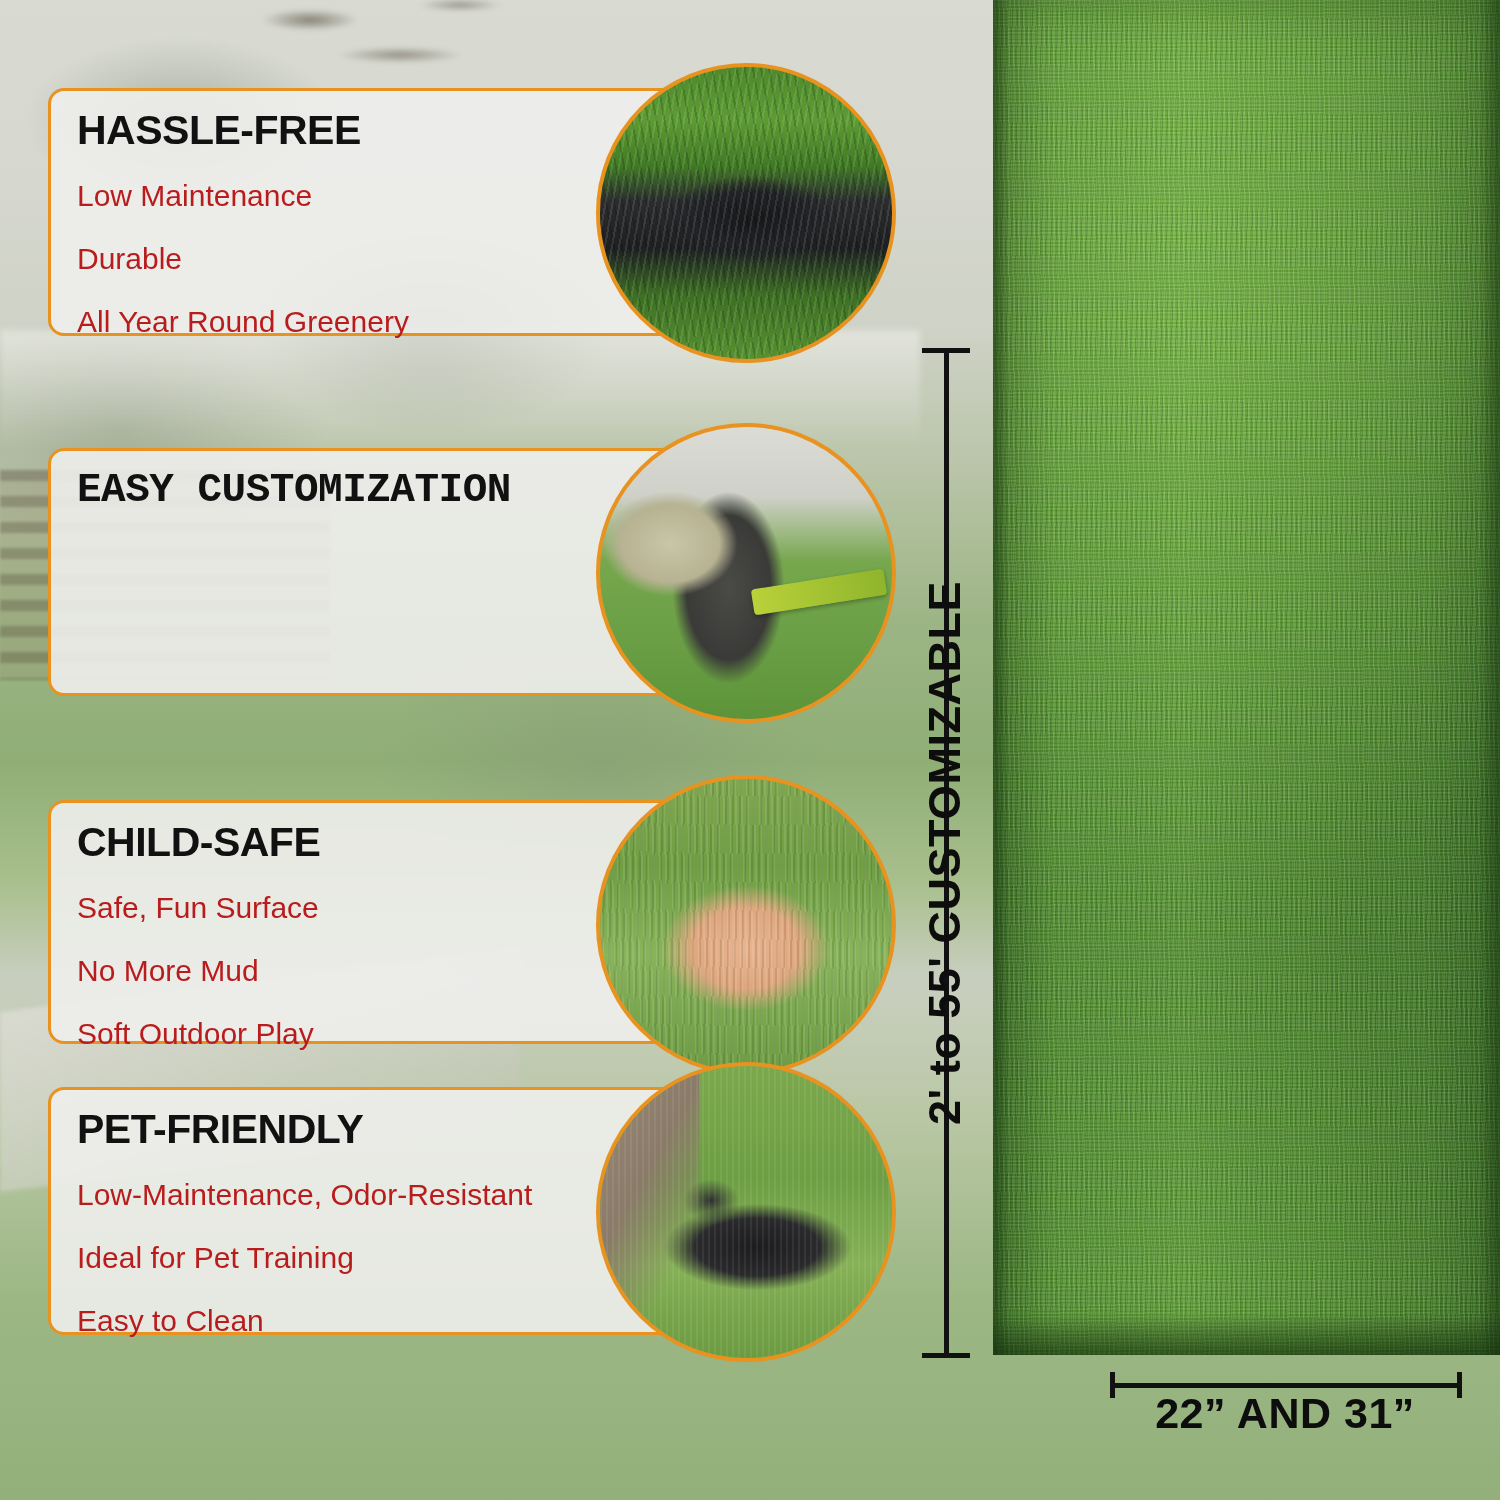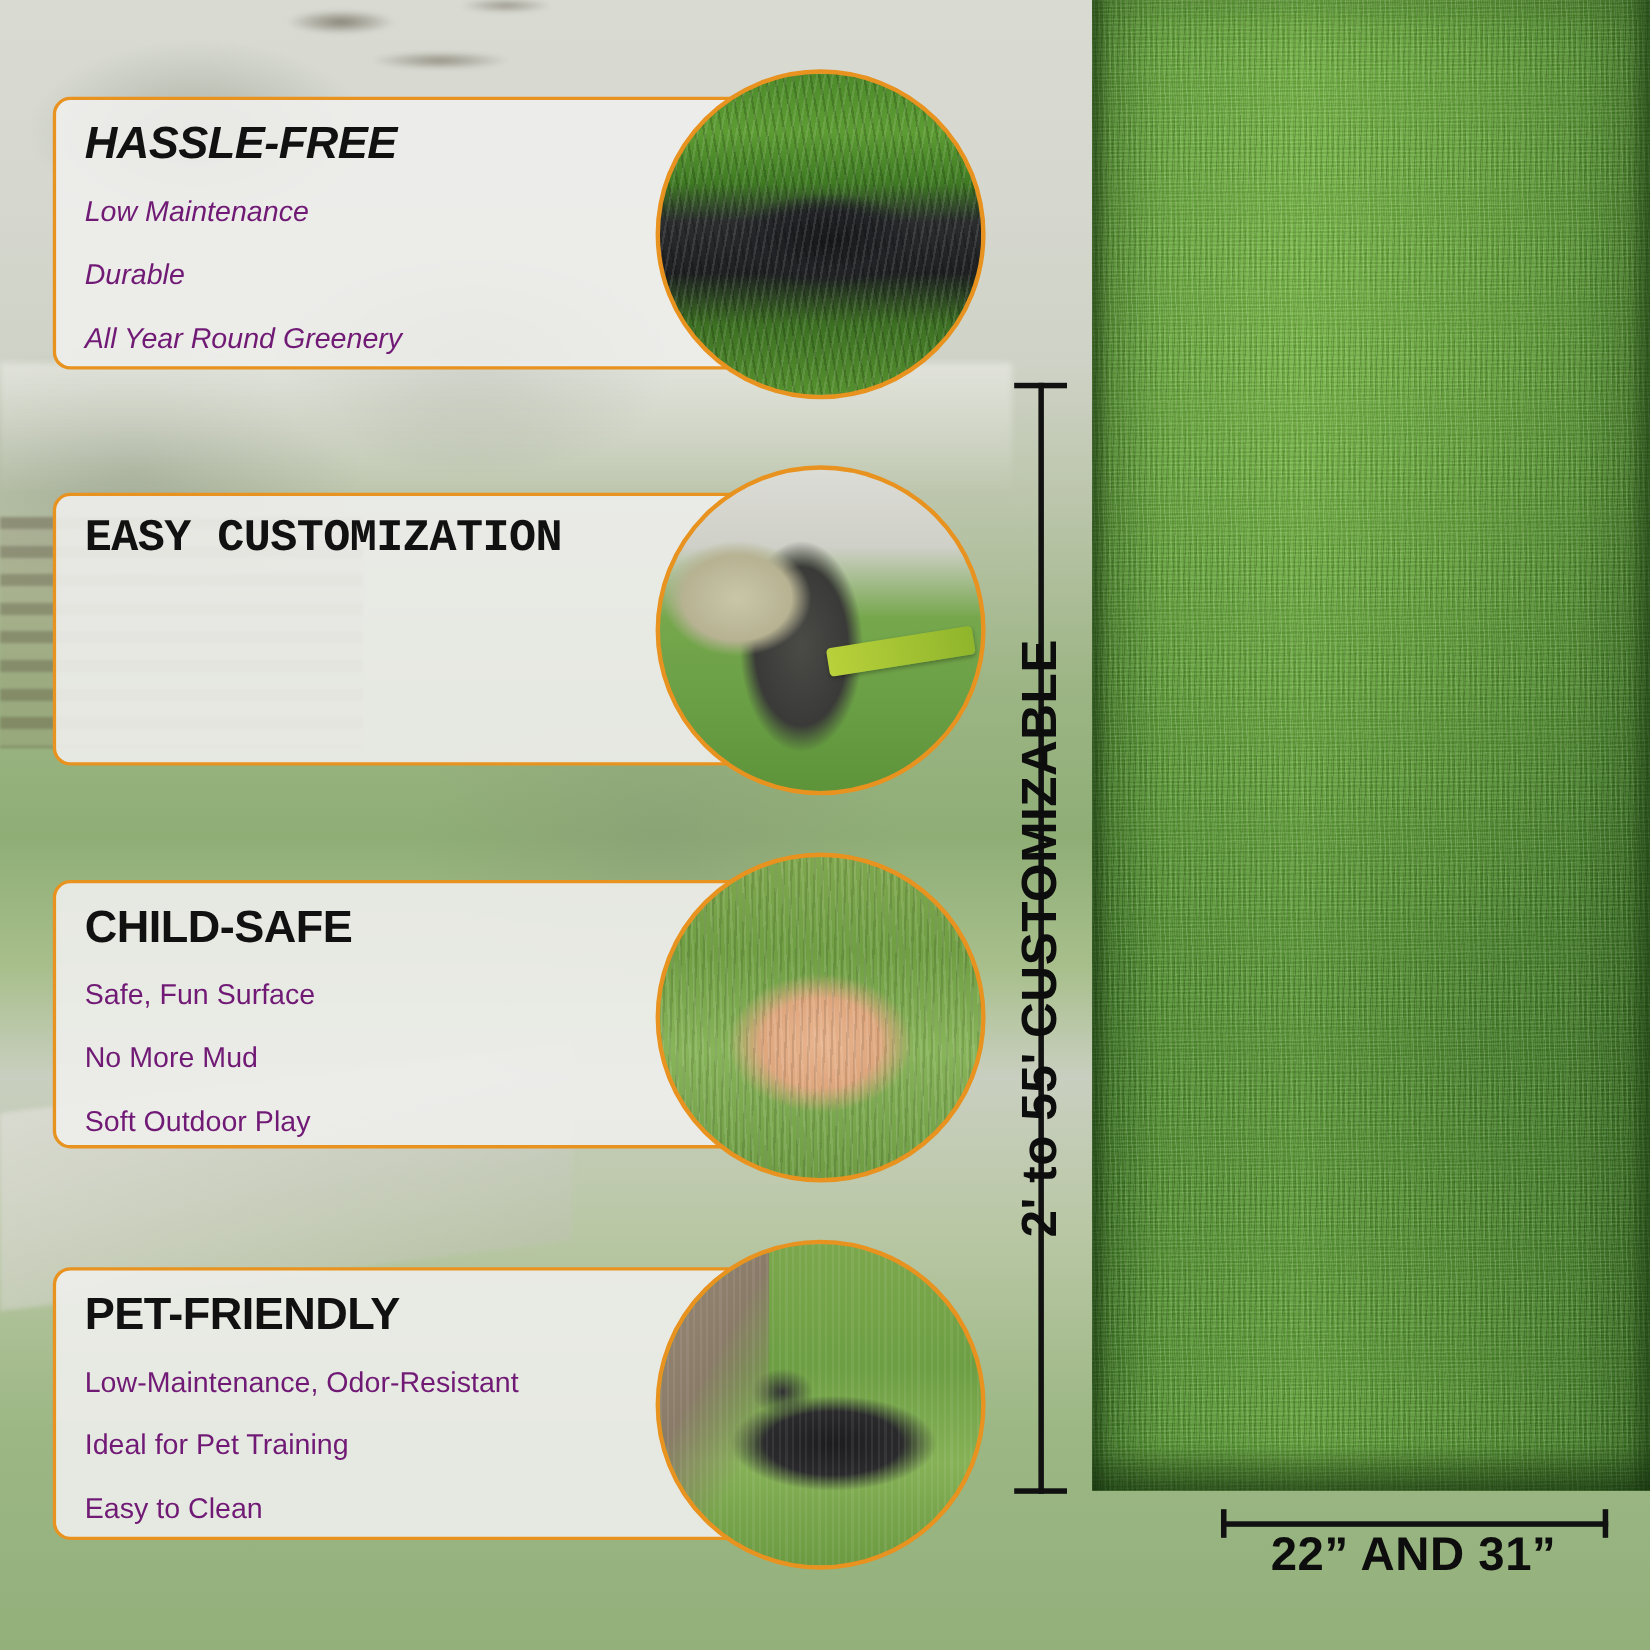--- a/index.html
+++ b/index.html
@@ -152,22 +152,22 @@
     line-height: 1.04;
     margin: 0 0 8px 0;
     white-space: nowrap;
   }
   .feature-lines {
     margin: 0;
     padding: 0;
     list-style: none;
   }
   .feature-lines li {
-    font-size: 26px;
-    color: #701a75;
+    font-size: 30px;
+    color: #b91c1c;
     line-height: 1.30;
     white-space: nowrap;
     margin-top: 24px;
   }
 
   .feature-photo {
     position: absolute;
     border-radius: 50%;
     border: 4px solid #E8921F;
     box-sizing: border-box;
@@ -323,21 +323,21 @@
   </div>
 
   <div class="turf-roll">
     <div class="turf-grain"></div>
     <div class="turf-edge-left"></div>
     <div class="turf-edge-right"></div>
     <div class="turf-bottom-shadow"></div>
   </div>
 
   <div class="feature" style="left:48px; top:88px;">
-    <div class="feature-card" style="width:670px; height:248px;font-style:italic;">
+    <div class="feature-card" style="width:670px; height:248px;">
       <div class="feature-title">HASSLE-FREE</div>
       <ul class="feature-lines">
         <li>Low Maintenance</li>
         <li>Durable</li>
         <li>All Year Round Greenery</li>
       </ul>
     </div>
     <div class="feature-photo photo-turf-roll-closeup" style="left:548px; top:-25px; width:300px; height:300px;"></div>
   </div>
 
@@ -353,21 +353,21 @@
       <div class="feature-title">CHILD-SAFE</div>
       <ul class="feature-lines">
         <li>Safe, Fun Surface</li>
         <li>No More Mud</li>
         <li>Soft Outdoor Play</li>
       </ul>
     </div>
     <div class="feature-photo photo-child-hand" style="left:548px; top:-25px; width:300px; height:300px;"></div>
   </div>
 
-  <div class="feature" style="left:48px; top:1152px;justify-content:center;">
+  <div class="feature" style="left:48px; top:1087px;justify-content:center;">
     <div class="feature-card" style="width:670px; height:248px;">
       <div class="feature-title">PET-FRIENDLY</div>
       <ul class="feature-lines">
         <li>Low-Maintenance, Odor-Resistant</li>
         <li>Ideal for Pet Training</li>
         <li>Easy to Clean</li>
       </ul>
     </div>
     <div class="feature-photo photo-dog" style="left:548px; top:-25px; width:300px; height:300px;"></div>
   </div>

